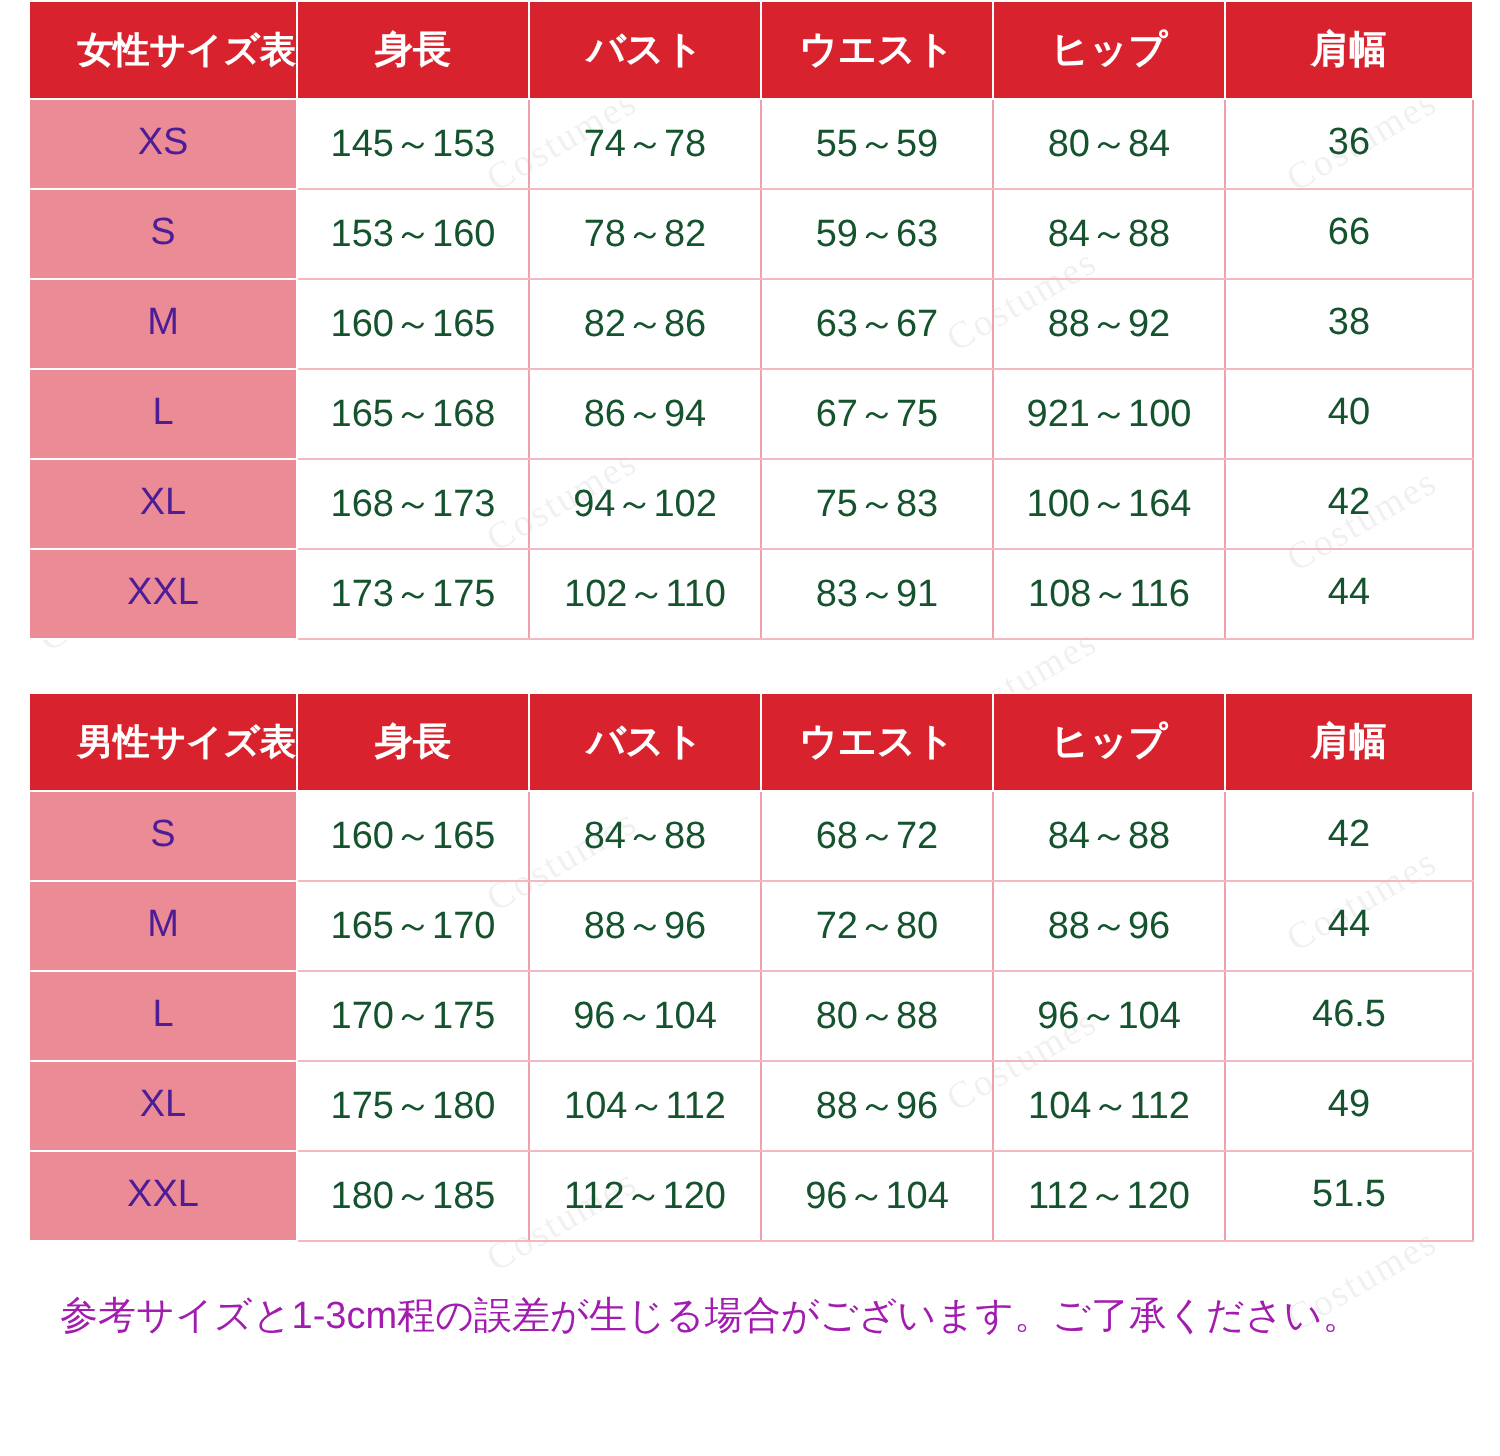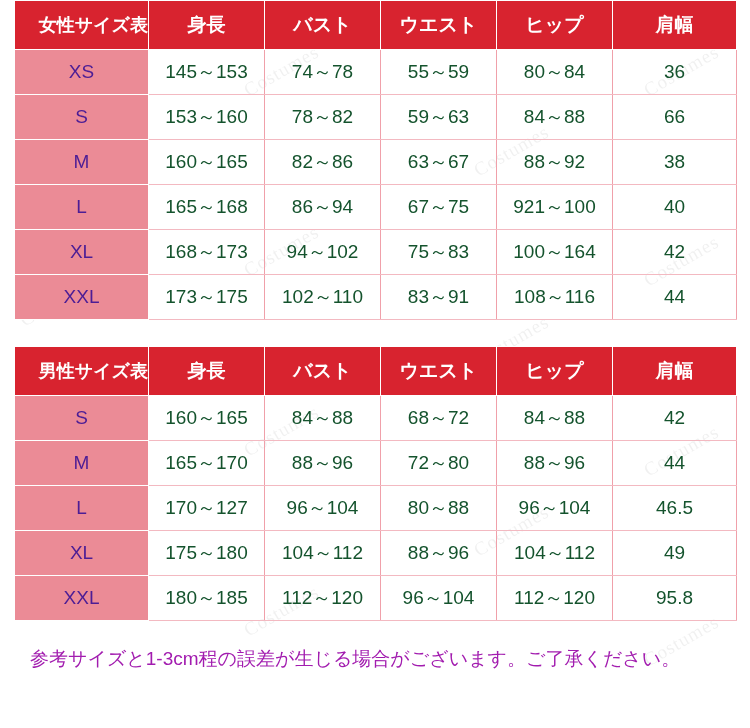--- a/index.html
+++ b/index.html
@@ -228,41 +228,41 @@
         <tr>
           <td class="size-cell">M</td>
           <td class="val-cell">165～170</td>
           <td class="val-cell">88～96</td>
           <td class="val-cell">72～80</td>
           <td class="val-cell">88～96</td>
           <td class="val-cell">44</td>
         </tr>
         <tr>
           <td class="size-cell">L</td>
-          <td class="val-cell">170～127</td>
+          <td class="val-cell">170～175</td>
           <td class="val-cell">96～104</td>
           <td class="val-cell">80～88</td>
           <td class="val-cell">96～104</td>
           <td class="val-cell">46.5</td>
         </tr>
         <tr>
           <td class="size-cell">XL</td>
           <td class="val-cell">175～180</td>
           <td class="val-cell">104～112</td>
           <td class="val-cell">88～96</td>
           <td class="val-cell">104～112</td>
           <td class="val-cell">49</td>
         </tr>
         <tr>
           <td class="size-cell">XXL</td>
           <td class="val-cell">180～185</td>
           <td class="val-cell">112～120</td>
           <td class="val-cell">96～104</td>
           <td class="val-cell">112～120</td>
-          <td class="val-cell">95.8</td>
+          <td class="val-cell">51.5</td>
         </tr>
       </tbody>
     </table>
   </div>
 
   <div class="notes">
     <div class="note-line">参考サイズと1-3cm程の誤差が生じる場合がございます。ご了承ください。</div>
   </div>
 
 </div>

